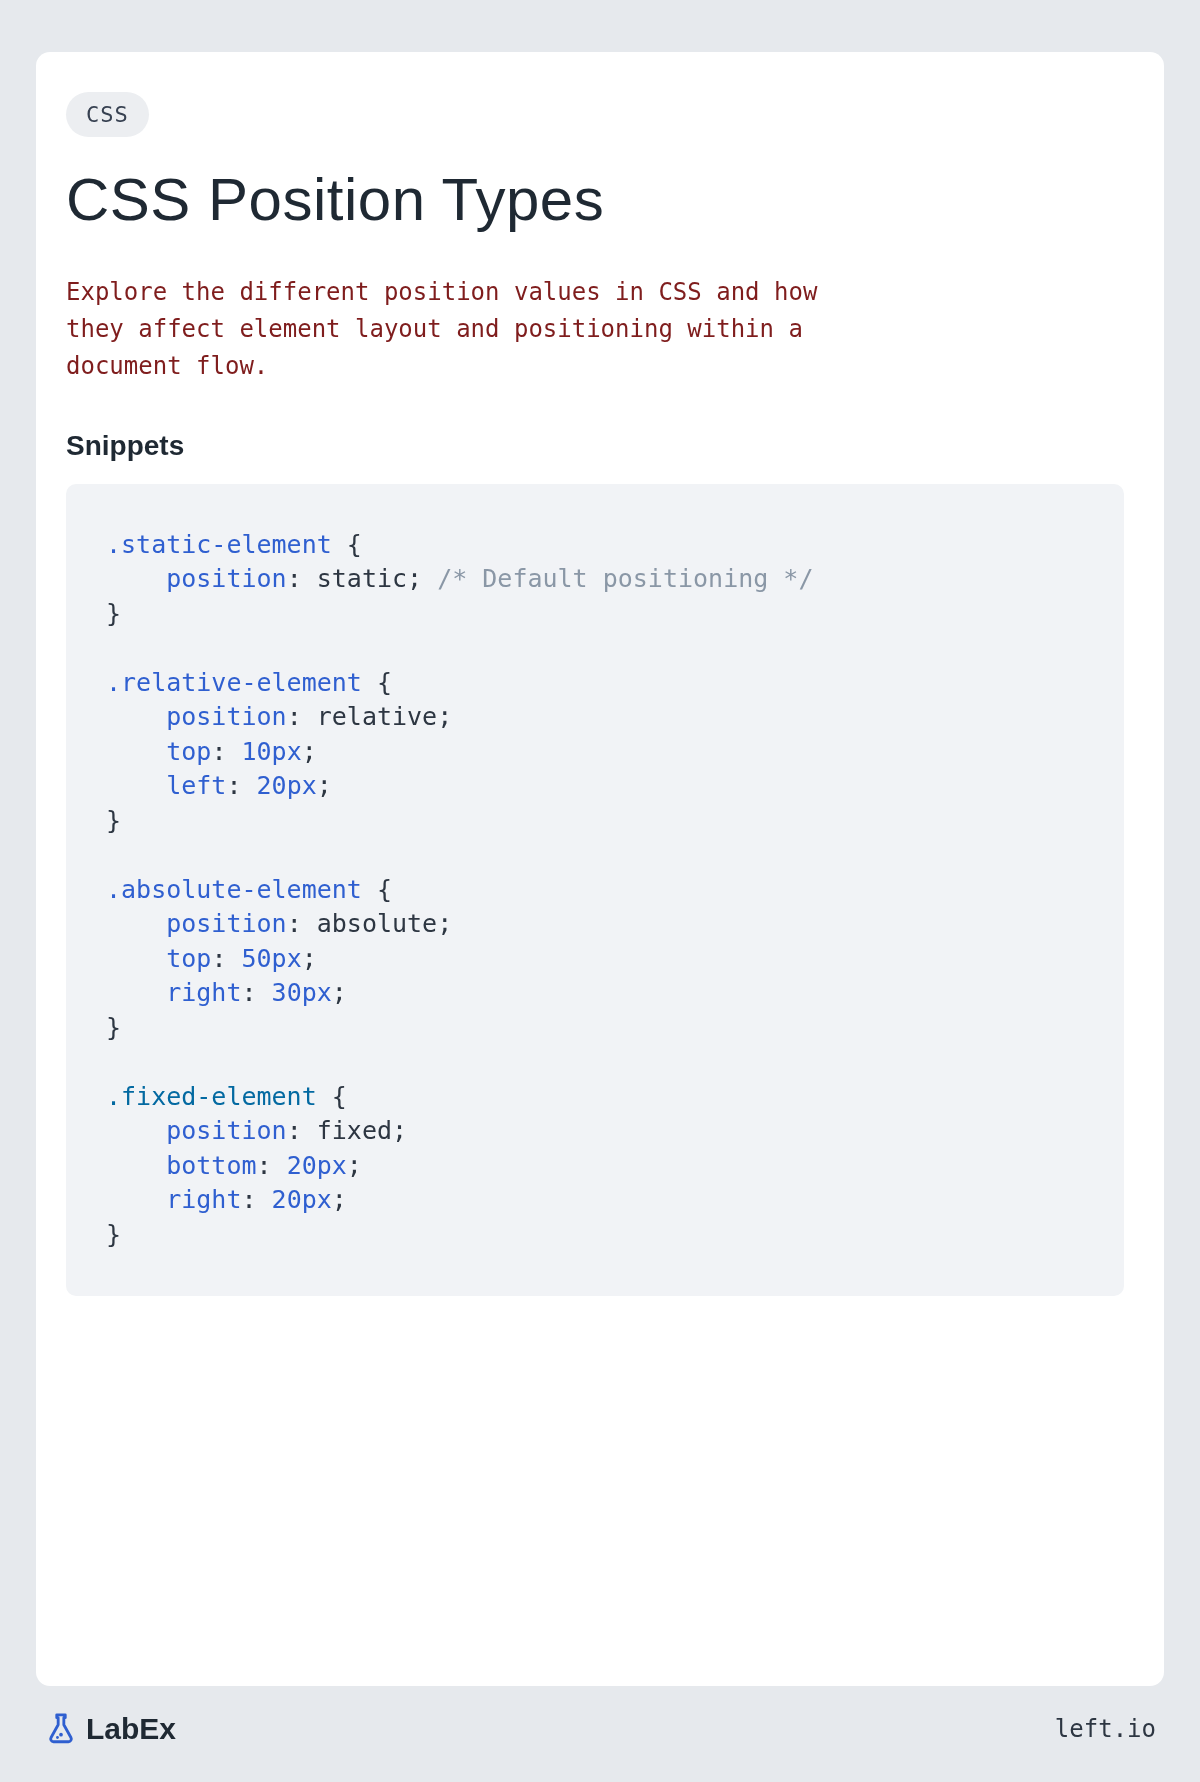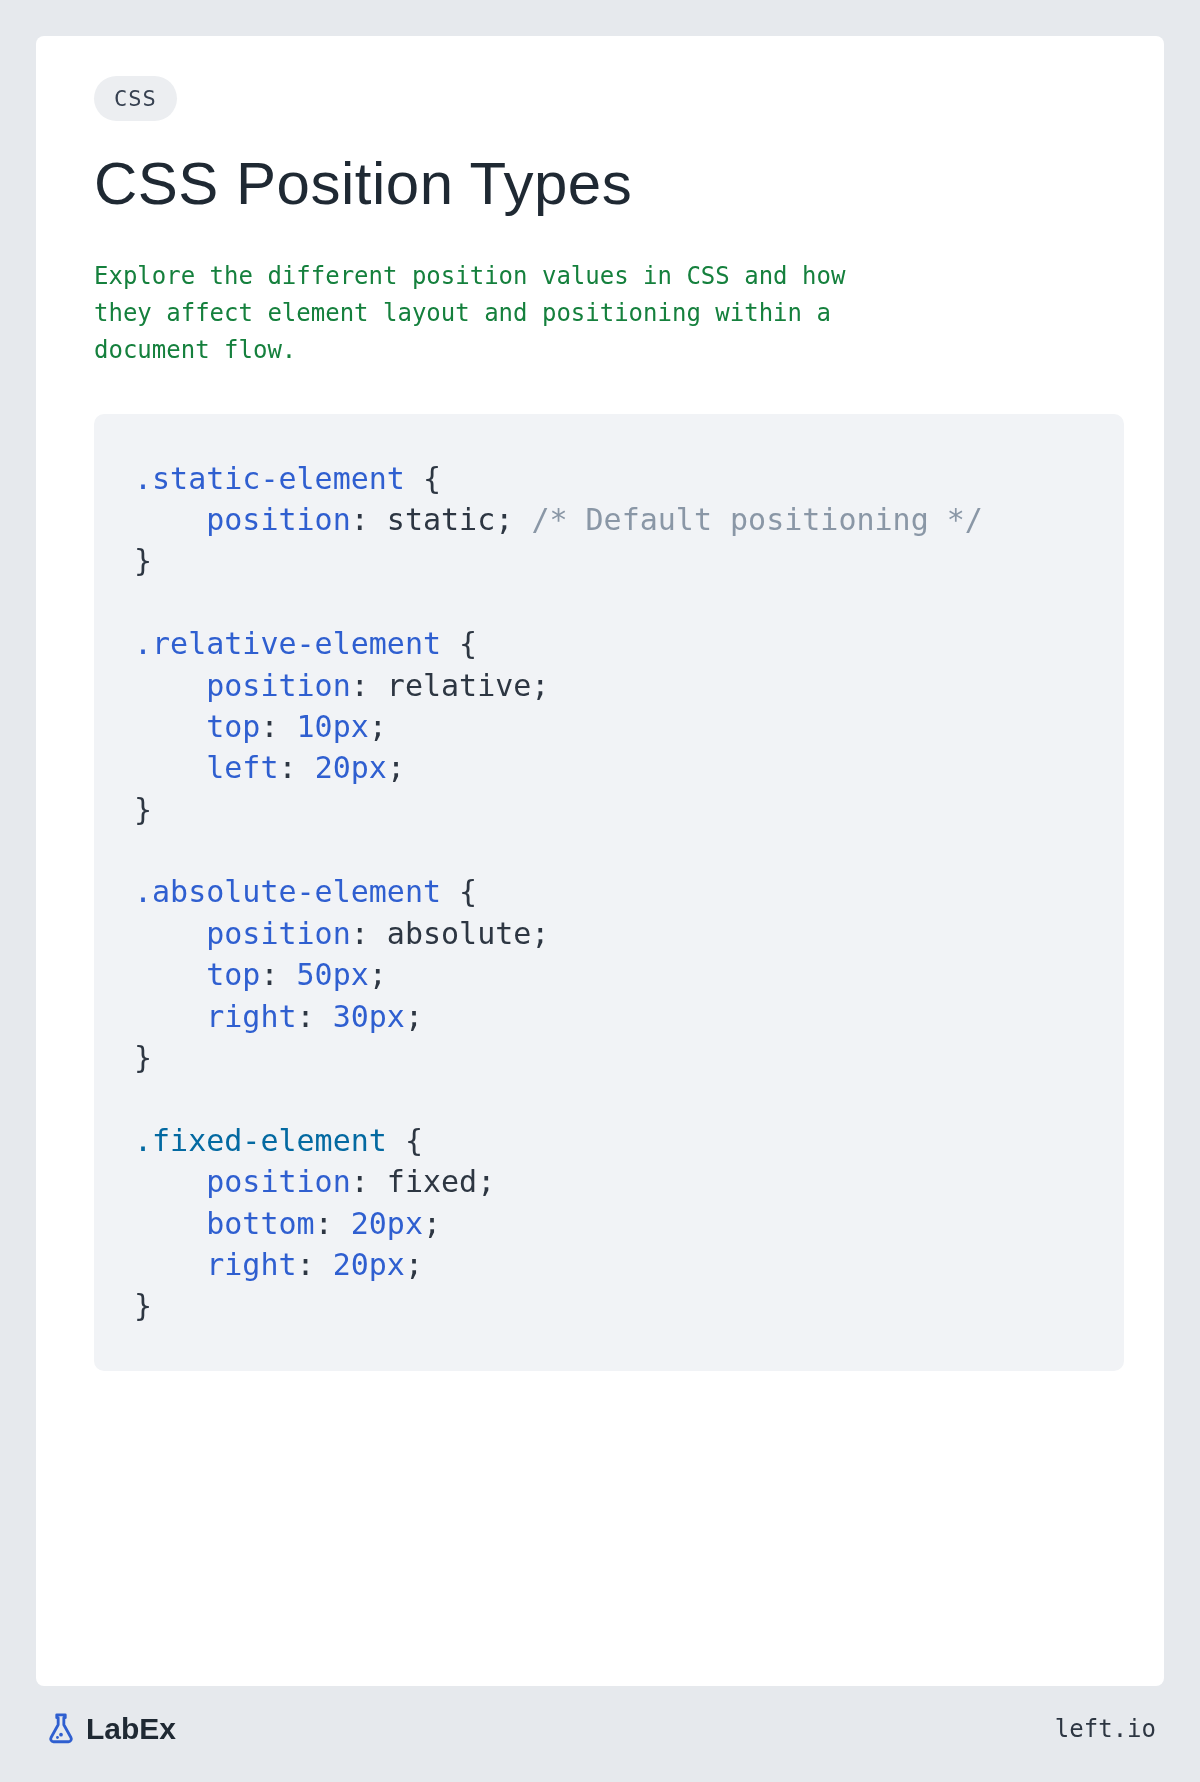--- a/index.html
+++ b/index.html
@@ -7,23 +7,24 @@
   body {
     background: #e6e9ed;
     font-family: -apple-system, BlinkMacSystemFont, "Segoe UI", Helvetica, Arial, sans-serif;
     color: #1f2937;
     padding: 36px;
     display: flex;
     flex-direction: column;
   }
   .card {
     background: #ffffff;
-    border-radius: 8px;
-    padding: 40px 40px 48px 58px;
+    border-radius: 14px;
+    padding: 40px 40px 48px 30px;
     flex: 1;
+    margin-top: 16px;
   }
   .badge {
     display: inline-block;
     background: #eceef1;
     color: #374151;
     font-family: ui-monospace, SFMono-Regular, Menlo, Consolas, monospace;
     font-size: 22px;
     letter-spacing: 1px;
     padding: 10px 20px;
     border-radius: 999px;
@@ -33,36 +34,36 @@
     font-size: 60px;
     font-weight: 400;
     color: #1f2933;
     letter-spacing: 0.5px;
     margin-bottom: 40px;
   }
   .desc {
     font-family: ui-monospace, SFMono-Regular, Menlo, Consolas, monospace;
     font-size: 24px;
     line-height: 1.55;
-    color: #15803d;
+    color: #7f1d1d;
     margin-bottom: 44px;
     max-width: 820px;
   }
   .section-heading {
     font-size: 28px;
     font-weight: 600;
     color: #1f2933;
     margin-bottom: 22px;
   }
   .codeblock {
     background: #f1f3f6;
     border-radius: 10px;
     padding: 44px 40px 44px 40px;
     font-family: ui-monospace, SFMono-Regular, Menlo, Consolas, monospace;
-    font-size: 30px;
+    font-size: 25px;
     line-height: 1.38;
     color: #2d3642;
     white-space: pre;
   }
   .footer {
     display: flex;
     align-items: center;
     justify-content: space-between;
     padding: 26px 8px 0 8px;
     gap: 46px;
@@ -86,20 +87,21 @@
     width: 34px; height: 34px;
   }
 </style>
 </head>
 <body>
 
 <div class="card">
   <span class="badge">CSS</span>
   <h1 class="title">CSS Position Types</h1>
   <p class="desc">Explore the different position values in CSS and how they affect element layout and positioning within a document flow.</p>
+  <h2 class="section-heading">Snippets</h2>
   <pre class="codeblock" id="codeblock"><span style="color: rgb(47, 95, 208);">.static-element</span><span style="color: rgb(45, 54, 66);"> {
 </span><span style="color: rgb(45, 54, 66);">    </span><span style="color: rgb(47, 95, 208);">position</span><span style="color: rgb(45, 54, 66);">: static; </span><span style="color: rgb(138, 151, 166);">/* Default positioning */</span><span style="color: rgb(45, 54, 66);">
 }
 
 </span><span style="color: rgb(47, 95, 208);">.relative-element</span><span style="color: rgb(45, 54, 66);"> {
 </span><span style="color: rgb(45, 54, 66);">    </span><span style="color: rgb(47, 95, 208);">position</span><span style="color: rgb(45, 54, 66);">: relative;
 </span><span style="color: rgb(45, 54, 66);">    </span><span style="color: rgb(47, 95, 208);">top</span><span style="color: rgb(45, 54, 66);">: </span><span style="color: rgb(47, 95, 208);">10px</span><span style="color: rgb(45, 54, 66);">;
 </span><span style="color: rgb(45, 54, 66);">    </span><span style="color: rgb(47, 95, 208);">left</span><span style="color: rgb(45, 54, 66);">: </span><span style="color: rgb(47, 95, 208);">20px</span><span style="color: rgb(45, 54, 66);">;
 }
 

